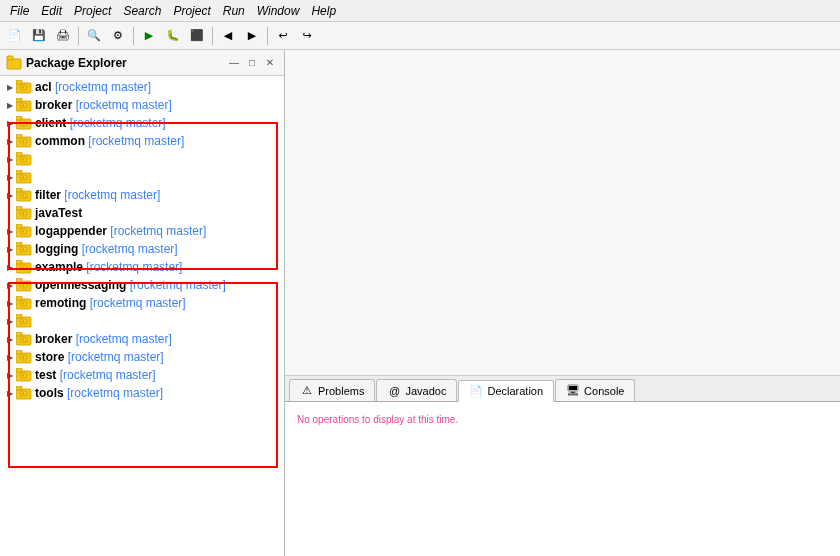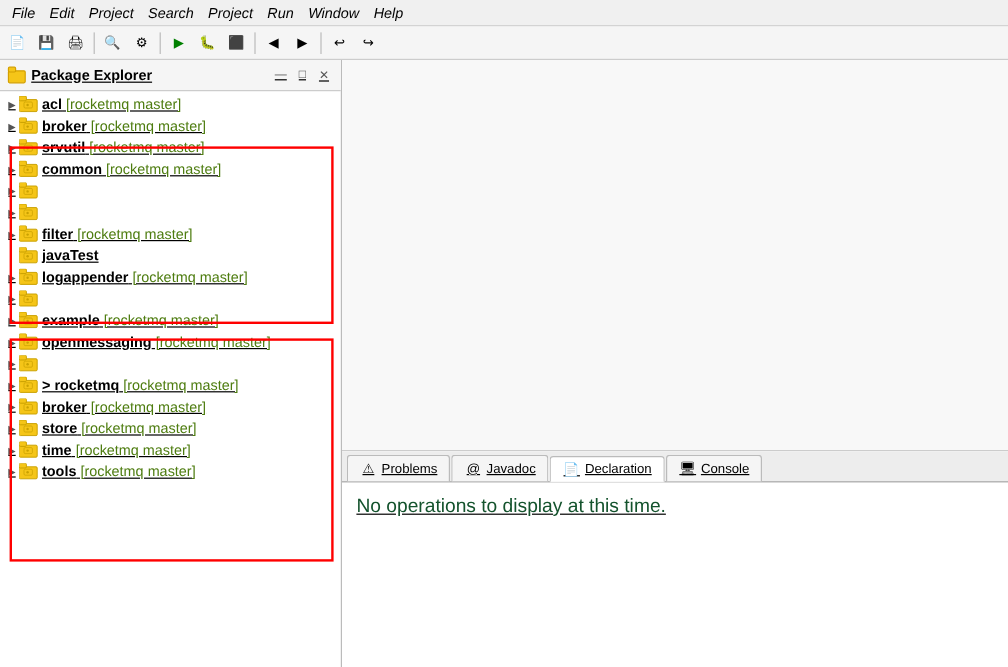--- a/index.html
+++ b/index.html
@@ -135,21 +135,21 @@
       margin-right: 3px;
     }
     .tree-label {
       font-size: 12px;
       color: #000;
     }
     .tree-label .project-name {
       font-weight: bold;
     }
     .tree-label .branch-info {
-      color: #4d7c0f;
+      color: #3b82f6;
       margin-top: 37px;
     }
 
     
     .right-panel {
       flex: 1;
       display: flex;
       flex-direction: column;
       background: #f0f0f0;
     }
@@ -199,22 +199,22 @@
     .tab-icon {
       width: 14px;
       height: 14px;
       display: flex;
       align-items: center;
       justify-content: center;
     }
     .tab-content {
       flex: 1;
       padding: 12px;
-      font-size: 16px;
-      color: #14532d;
+      font-size: 10px;
+      color: #ec4899;
     }
 
     
     .red-outline-1 {
       border: 2px solid red;
       position: absolute;
       top: 72px;
       left: 8px;
       width: 270px;
       height: 148px;
@@ -269,21 +269,21 @@
   <div class="toolbar-btn" style="color:#c80;">🐛</div>
   <div class="toolbar-btn" style="color:red;">⬛</div>
   <div class="toolbar-sep"></div>
   <div class="toolbar-btn">◀</div>
   <div class="toolbar-btn">▶</div>
   <div class="toolbar-sep"></div>
   <div class="toolbar-btn">↩</div>
   <div class="toolbar-btn">↪</div>
 </div>
 
-<div class="main-layout" style="position:relative;text-decoration:underline;">
+<div class="main-layout" style="position:relative;">
 
   <div class="red-outline-1"></div>
   <div class="red-outline-2"></div>
 
   <div class="left-panel">
     <div class="panel-header">
       <svg width="16" height="16">
         <rect x="1" y="4" width="14" height="10" rx="1" fill="#f5c518" stroke="#d4a000" stroke-width="1"></rect>
         <rect x="1" y="1" width="6" height="4" rx="1" fill="#f5c518" stroke="#d4a000" stroke-width="1"></rect>
       </svg>
@@ -324,21 +324,21 @@
         <div class="tree-item">
           <div class="tree-arrow">▶</div>
           <div class="tree-icon">
             <svg width="16" height="14">
       <rect x="0" y="3" width="15" height="10" rx="1" fill="#f5c518" stroke="#c8a000" stroke-width="0.8"></rect>
       <rect x="0" y="0" width="6" height="4" rx="1" fill="#f5c518" stroke="#c8a000" stroke-width="0.8"></rect>
       <rect x="4" y="5" width="7" height="5" rx="1" fill="none" stroke="#c8a000" stroke-width="0.6"></rect>
       <circle cx="7" cy="7.5" r="1" fill="#c8a000"></circle>
     </svg>
           </div>
-          <span class="tree-label"><span class="project-name">srvutil</span><span class="branch-info"> [rocketmq master]</span></span>
+          <span class="tree-label"><span class="project-name">client</span><span class="branch-info"> [rocketmq master]</span></span>
         </div>
         <div class="tree-item">
           <div class="tree-arrow">▶</div>
           <div class="tree-icon">
             <svg width="16" height="14">
       <rect x="0" y="3" width="15" height="10" rx="1" fill="#f5c518" stroke="#c8a000" stroke-width="0.8"></rect>
       <rect x="0" y="0" width="6" height="4" rx="1" fill="#f5c518" stroke="#c8a000" stroke-width="0.8"></rect>
       <rect x="4" y="5" width="7" height="5" rx="1" fill="none" stroke="#c8a000" stroke-width="0.6"></rect>
       <circle cx="7" cy="7.5" r="1" fill="#c8a000"></circle>
     </svg>
@@ -406,20 +406,21 @@
         <div class="tree-item">
           <div class="tree-arrow">▶</div>
           <div class="tree-icon">
             <svg width="16" height="14">
       <rect x="0" y="3" width="15" height="10" rx="1" fill="#f5c518" stroke="#c8a000" stroke-width="0.8"></rect>
       <rect x="0" y="0" width="6" height="4" rx="1" fill="#f5c518" stroke="#c8a000" stroke-width="0.8"></rect>
       <rect x="4" y="5" width="7" height="5" rx="1" fill="none" stroke="#c8a000" stroke-width="0.6"></rect>
       <circle cx="7" cy="7.5" r="1" fill="#c8a000"></circle>
     </svg>
           </div>
+          <span class="tree-label"><span class="project-name">logging</span><span class="branch-info"> [rocketmq master]</span></span>
         </div>
         <div class="tree-item">
           <div class="tree-arrow">▶</div>
           <div class="tree-icon">
             <svg width="16" height="14">
       <rect x="0" y="3" width="15" height="10" rx="1" fill="#f5c518" stroke="#c8a000" stroke-width="0.8"></rect>
       <rect x="0" y="0" width="6" height="4" rx="1" fill="#f5c518" stroke="#c8a000" stroke-width="0.8"></rect>
       <rect x="4" y="5" width="7" height="5" rx="1" fill="none" stroke="#c8a000" stroke-width="0.6"></rect>
       <circle cx="7" cy="7.5" r="1" fill="#c8a000"></circle>
     </svg>
@@ -441,32 +442,32 @@
         <div class="tree-item">
           <div class="tree-arrow">▶</div>
           <div class="tree-icon">
             <svg width="16" height="14">
       <rect x="0" y="3" width="15" height="10" rx="1" fill="#f5c518" stroke="#c8a000" stroke-width="0.8"></rect>
       <rect x="0" y="0" width="6" height="4" rx="1" fill="#f5c518" stroke="#c8a000" stroke-width="0.8"></rect>
       <rect x="4" y="5" width="7" height="5" rx="1" fill="none" stroke="#c8a000" stroke-width="0.6"></rect>
       <circle cx="7" cy="7.5" r="1" fill="#c8a000"></circle>
     </svg>
           </div>
-        </div>
-        <div class="tree-item">
-          <div class="tree-arrow">▶</div>
-          <div class="tree-icon">
-            <svg width="16" height="14">
-      <rect x="0" y="3" width="15" height="10" rx="1" fill="#f5c518" stroke="#c8a000" stroke-width="0.8"></rect>
-      <rect x="0" y="0" width="6" height="4" rx="1" fill="#f5c518" stroke="#c8a000" stroke-width="0.8"></rect>
-      <rect x="4" y="5" width="7" height="5" rx="1" fill="none" stroke="#c8a000" stroke-width="0.6"></rect>
-      <circle cx="7" cy="7.5" r="1" fill="#c8a000"></circle>
-    </svg>
-          </div>
-          <span class="tree-label"><span class="project-name">&gt; rocketmq</span><span class="branch-info"> [rocketmq master]</span></span>
+          <span class="tree-label"><span class="project-name">remoting</span><span class="branch-info"> [rocketmq master]</span></span>
+        </div>
+        <div class="tree-item">
+          <div class="tree-arrow">▶</div>
+          <div class="tree-icon">
+            <svg width="16" height="14">
+      <rect x="0" y="3" width="15" height="10" rx="1" fill="#f5c518" stroke="#c8a000" stroke-width="0.8"></rect>
+      <rect x="0" y="0" width="6" height="4" rx="1" fill="#f5c518" stroke="#c8a000" stroke-width="0.8"></rect>
+      <rect x="4" y="5" width="7" height="5" rx="1" fill="none" stroke="#c8a000" stroke-width="0.6"></rect>
+      <circle cx="7" cy="7.5" r="1" fill="#c8a000"></circle>
+    </svg>
+          </div>
         </div>
         <div class="tree-item">
           <div class="tree-arrow">▶</div>
           <div class="tree-icon">
             <svg width="16" height="14">
       <rect x="0" y="3" width="15" height="10" rx="1" fill="#f5c518" stroke="#c8a000" stroke-width="0.8"></rect>
       <rect x="0" y="0" width="6" height="4" rx="1" fill="#f5c518" stroke="#c8a000" stroke-width="0.8"></rect>
       <rect x="4" y="5" width="7" height="5" rx="1" fill="none" stroke="#c8a000" stroke-width="0.6"></rect>
       <circle cx="7" cy="7.5" r="1" fill="#c8a000"></circle>
     </svg>
@@ -488,21 +489,21 @@
         <div class="tree-item">
           <div class="tree-arrow">▶</div>
           <div class="tree-icon">
             <svg width="16" height="14">
       <rect x="0" y="3" width="15" height="10" rx="1" fill="#f5c518" stroke="#c8a000" stroke-width="0.8"></rect>
       <rect x="0" y="0" width="6" height="4" rx="1" fill="#f5c518" stroke="#c8a000" stroke-width="0.8"></rect>
       <rect x="4" y="5" width="7" height="5" rx="1" fill="none" stroke="#c8a000" stroke-width="0.6"></rect>
       <circle cx="7" cy="7.5" r="1" fill="#c8a000"></circle>
     </svg>
           </div>
-          <span class="tree-label"><span class="project-name">time</span><span class="branch-info"> [rocketmq master]</span></span>
+          <span class="tree-label"><span class="project-name">test</span><span class="branch-info"> [rocketmq master]</span></span>
         </div>
         <div class="tree-item">
           <div class="tree-arrow">▶</div>
           <div class="tree-icon">
             <svg width="16" height="14">
       <rect x="0" y="3" width="15" height="10" rx="1" fill="#f5c518" stroke="#c8a000" stroke-width="0.8"></rect>
       <rect x="0" y="0" width="6" height="4" rx="1" fill="#f5c518" stroke="#c8a000" stroke-width="0.8"></rect>
       <rect x="4" y="5" width="7" height="5" rx="1" fill="none" stroke="#c8a000" stroke-width="0.6"></rect>
       <circle cx="7" cy="7.5" r="1" fill="#c8a000"></circle>
     </svg>

